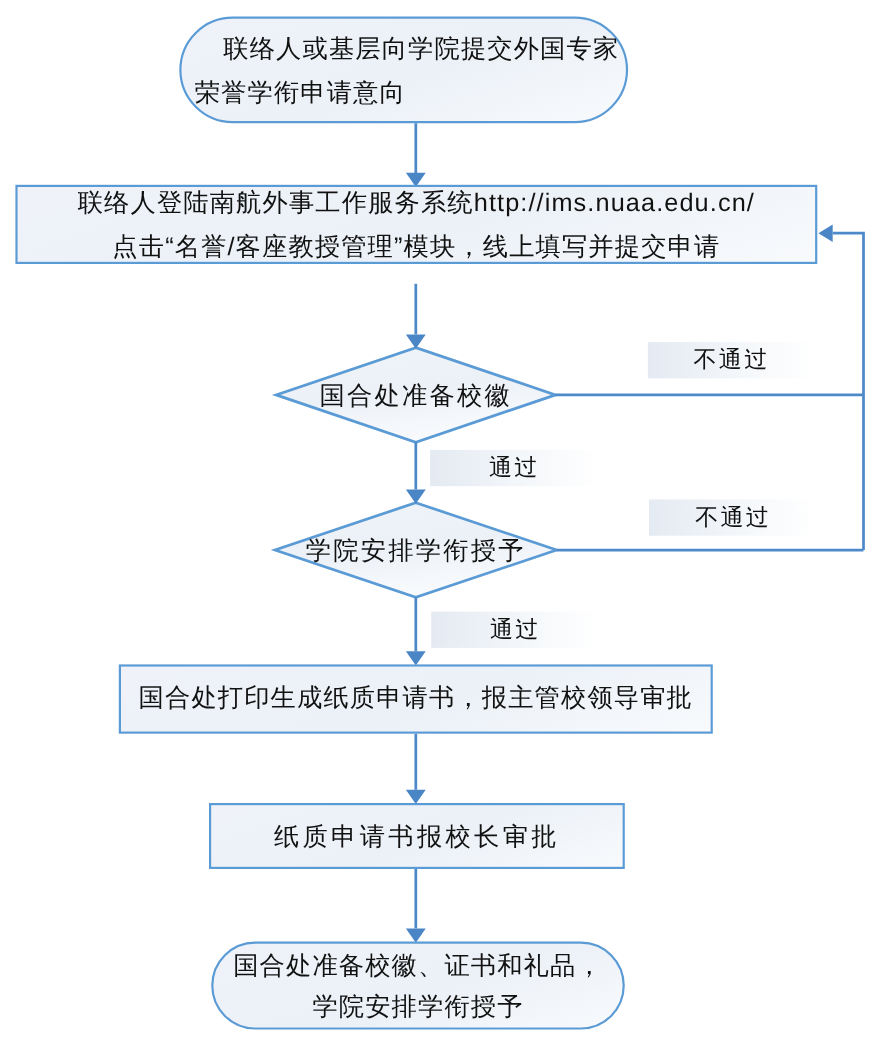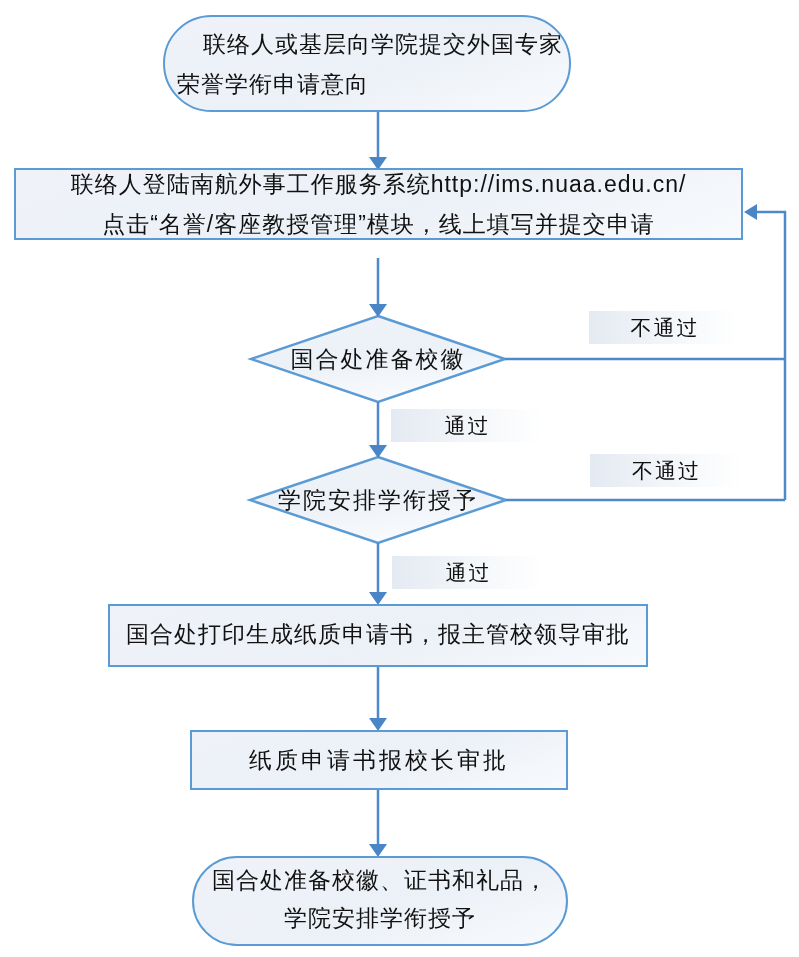--- a/index.html
+++ b/index.html
@@ -42,24 +42,23 @@
     border-radius: 49px;
     align-items: flex-start;
     padding-left: 12px;
     text-align: left;
   }
   #n-start .indent { margin-left: 26px; }
   #n-submit { left: 14px; top: 168px; width: 729px; height: 72px; }
   #n-print { left: 108px; top: 604px; width: 540px; height: 63px; font-family: Liberation Mono, monospace; }
   #n-president { left: 190px; top: 730px; width: 378px; height: 60px; letter-spacing: 3px; }
   #n-end {
-    left: 192px; top: 856px; width: 376px; height: 90px;
+    left: 192px; top: 856px; width: 376px; height: 80px;
     border-radius: 46px;
     line-height: 38px;
-    font-family: Liberation Mono, monospace;
   }
   .diamond-text {
     position: absolute;
     z-index: 2;
     text-align: center;
     font-size: 23px;
     letter-spacing: 2px;
     line-height: 30px;
   }
   #t-d1 { left: 258px; top: 344px; width: 240px; }

